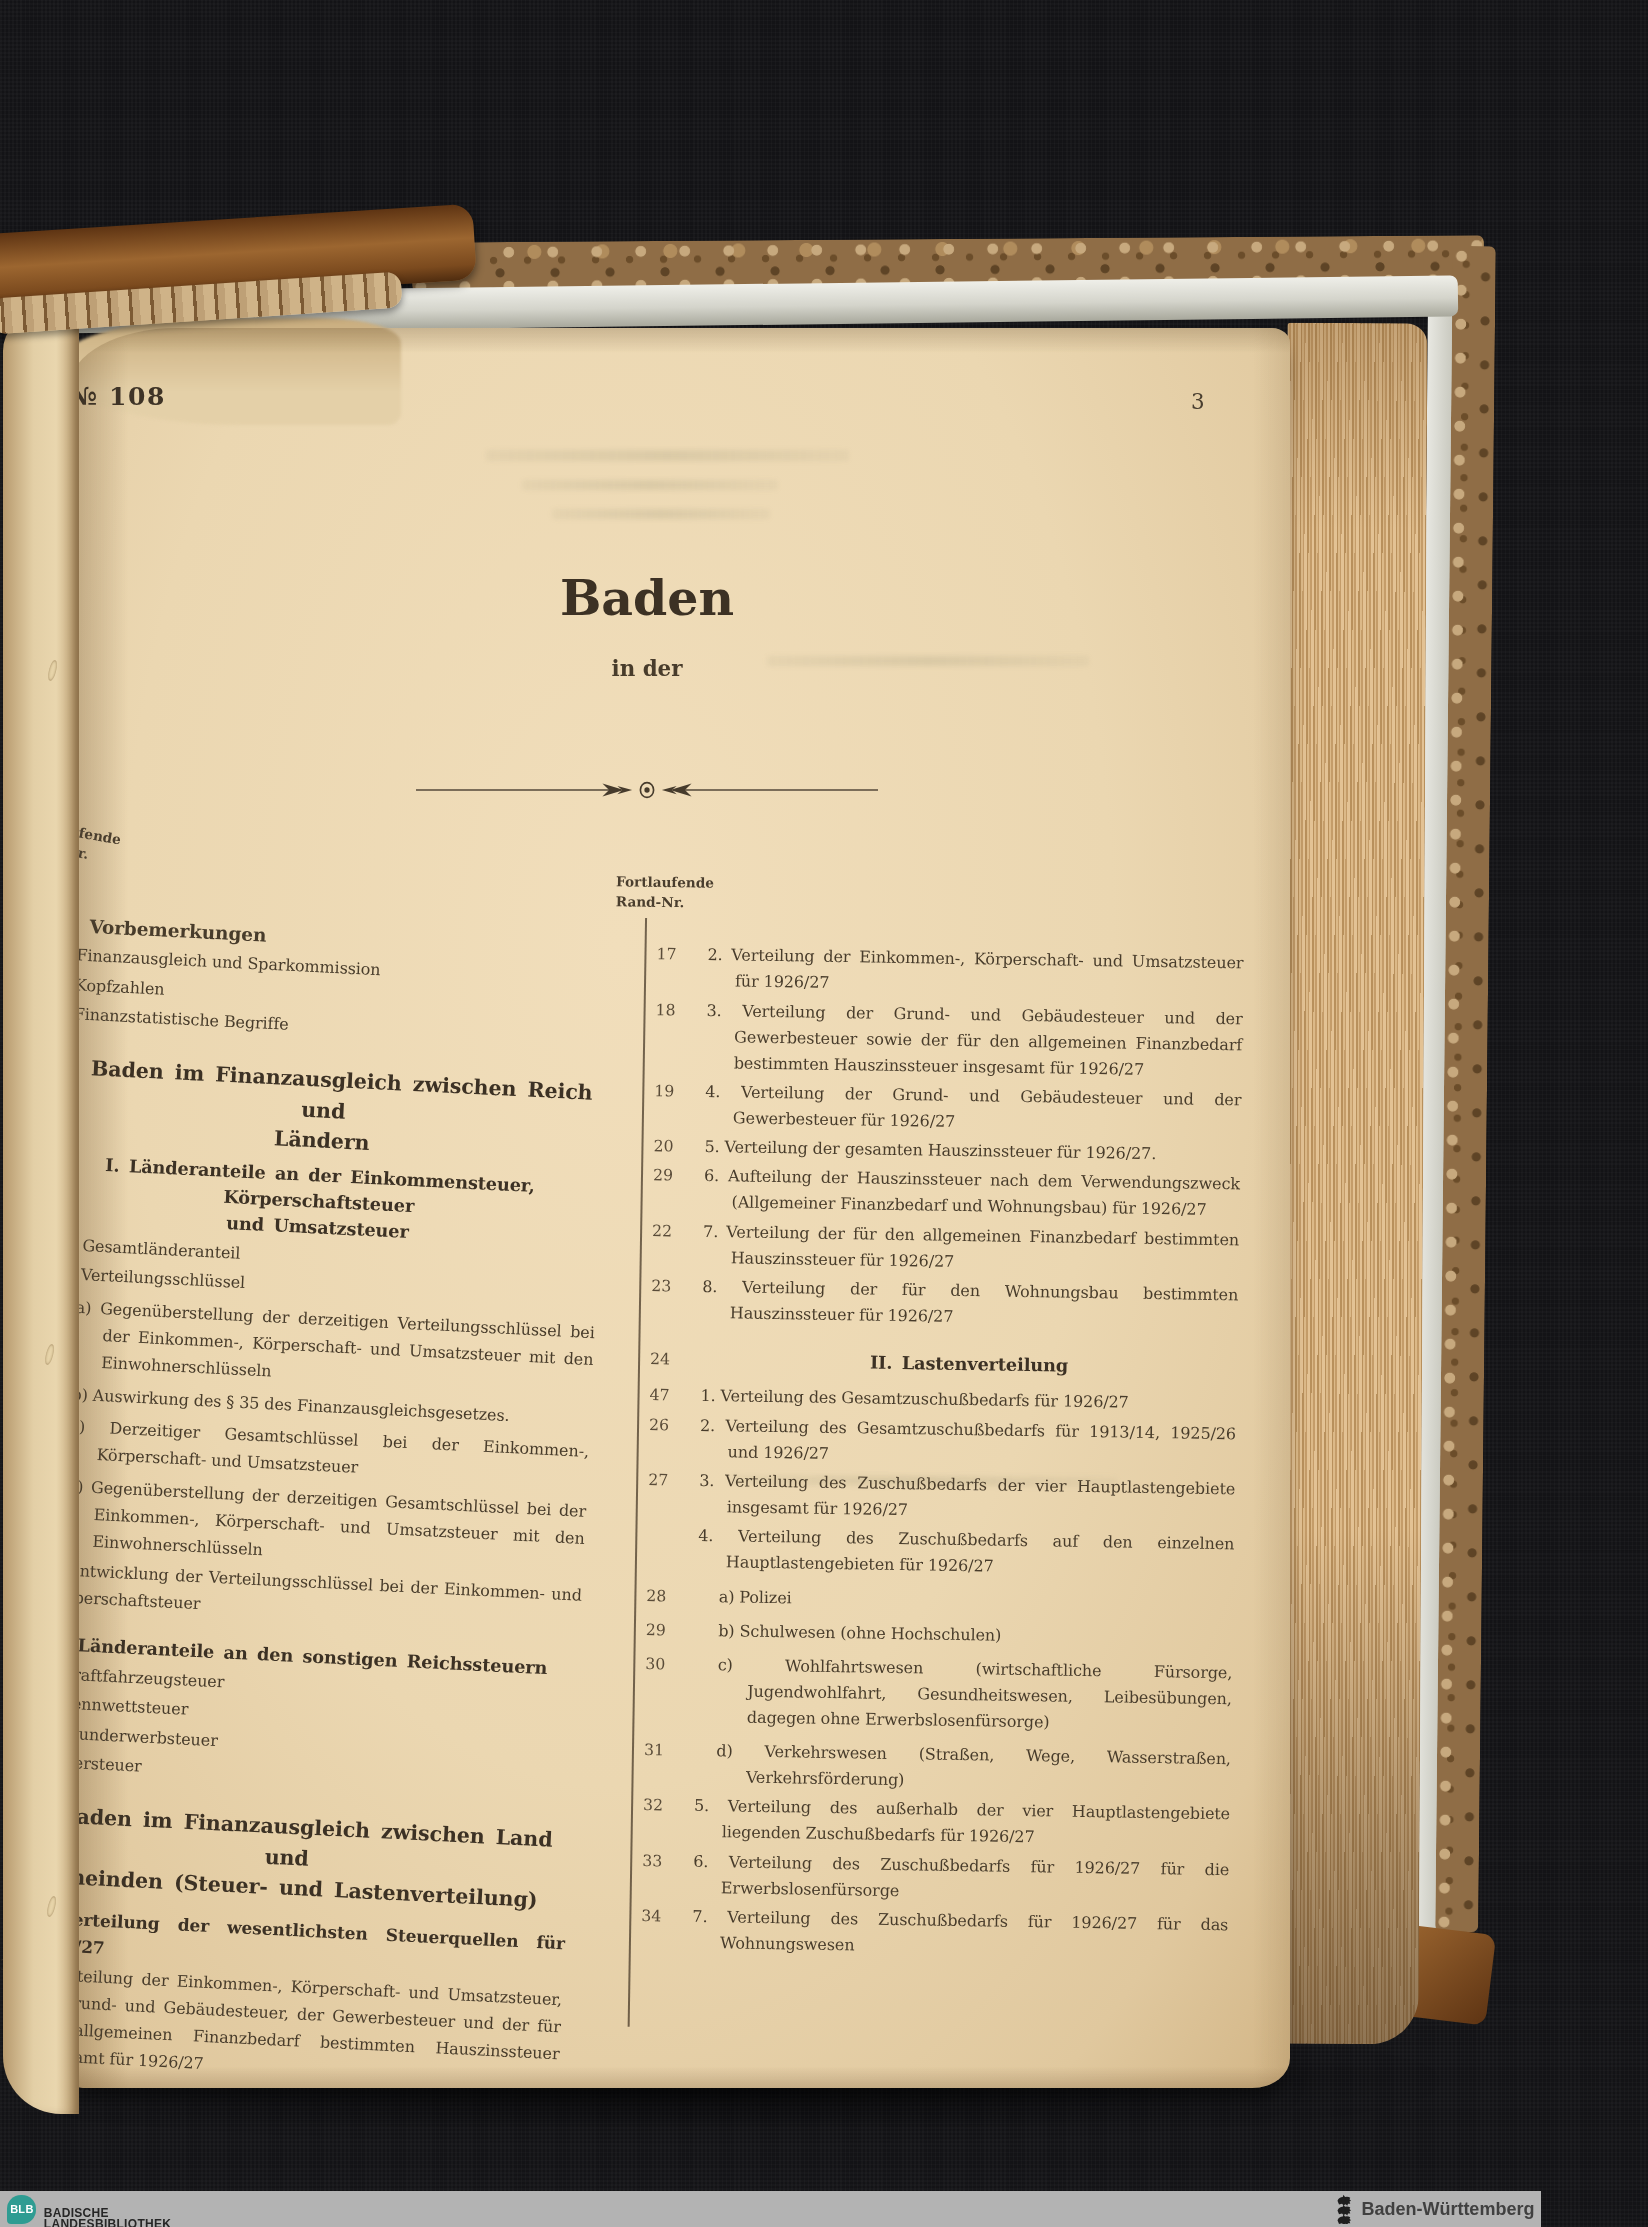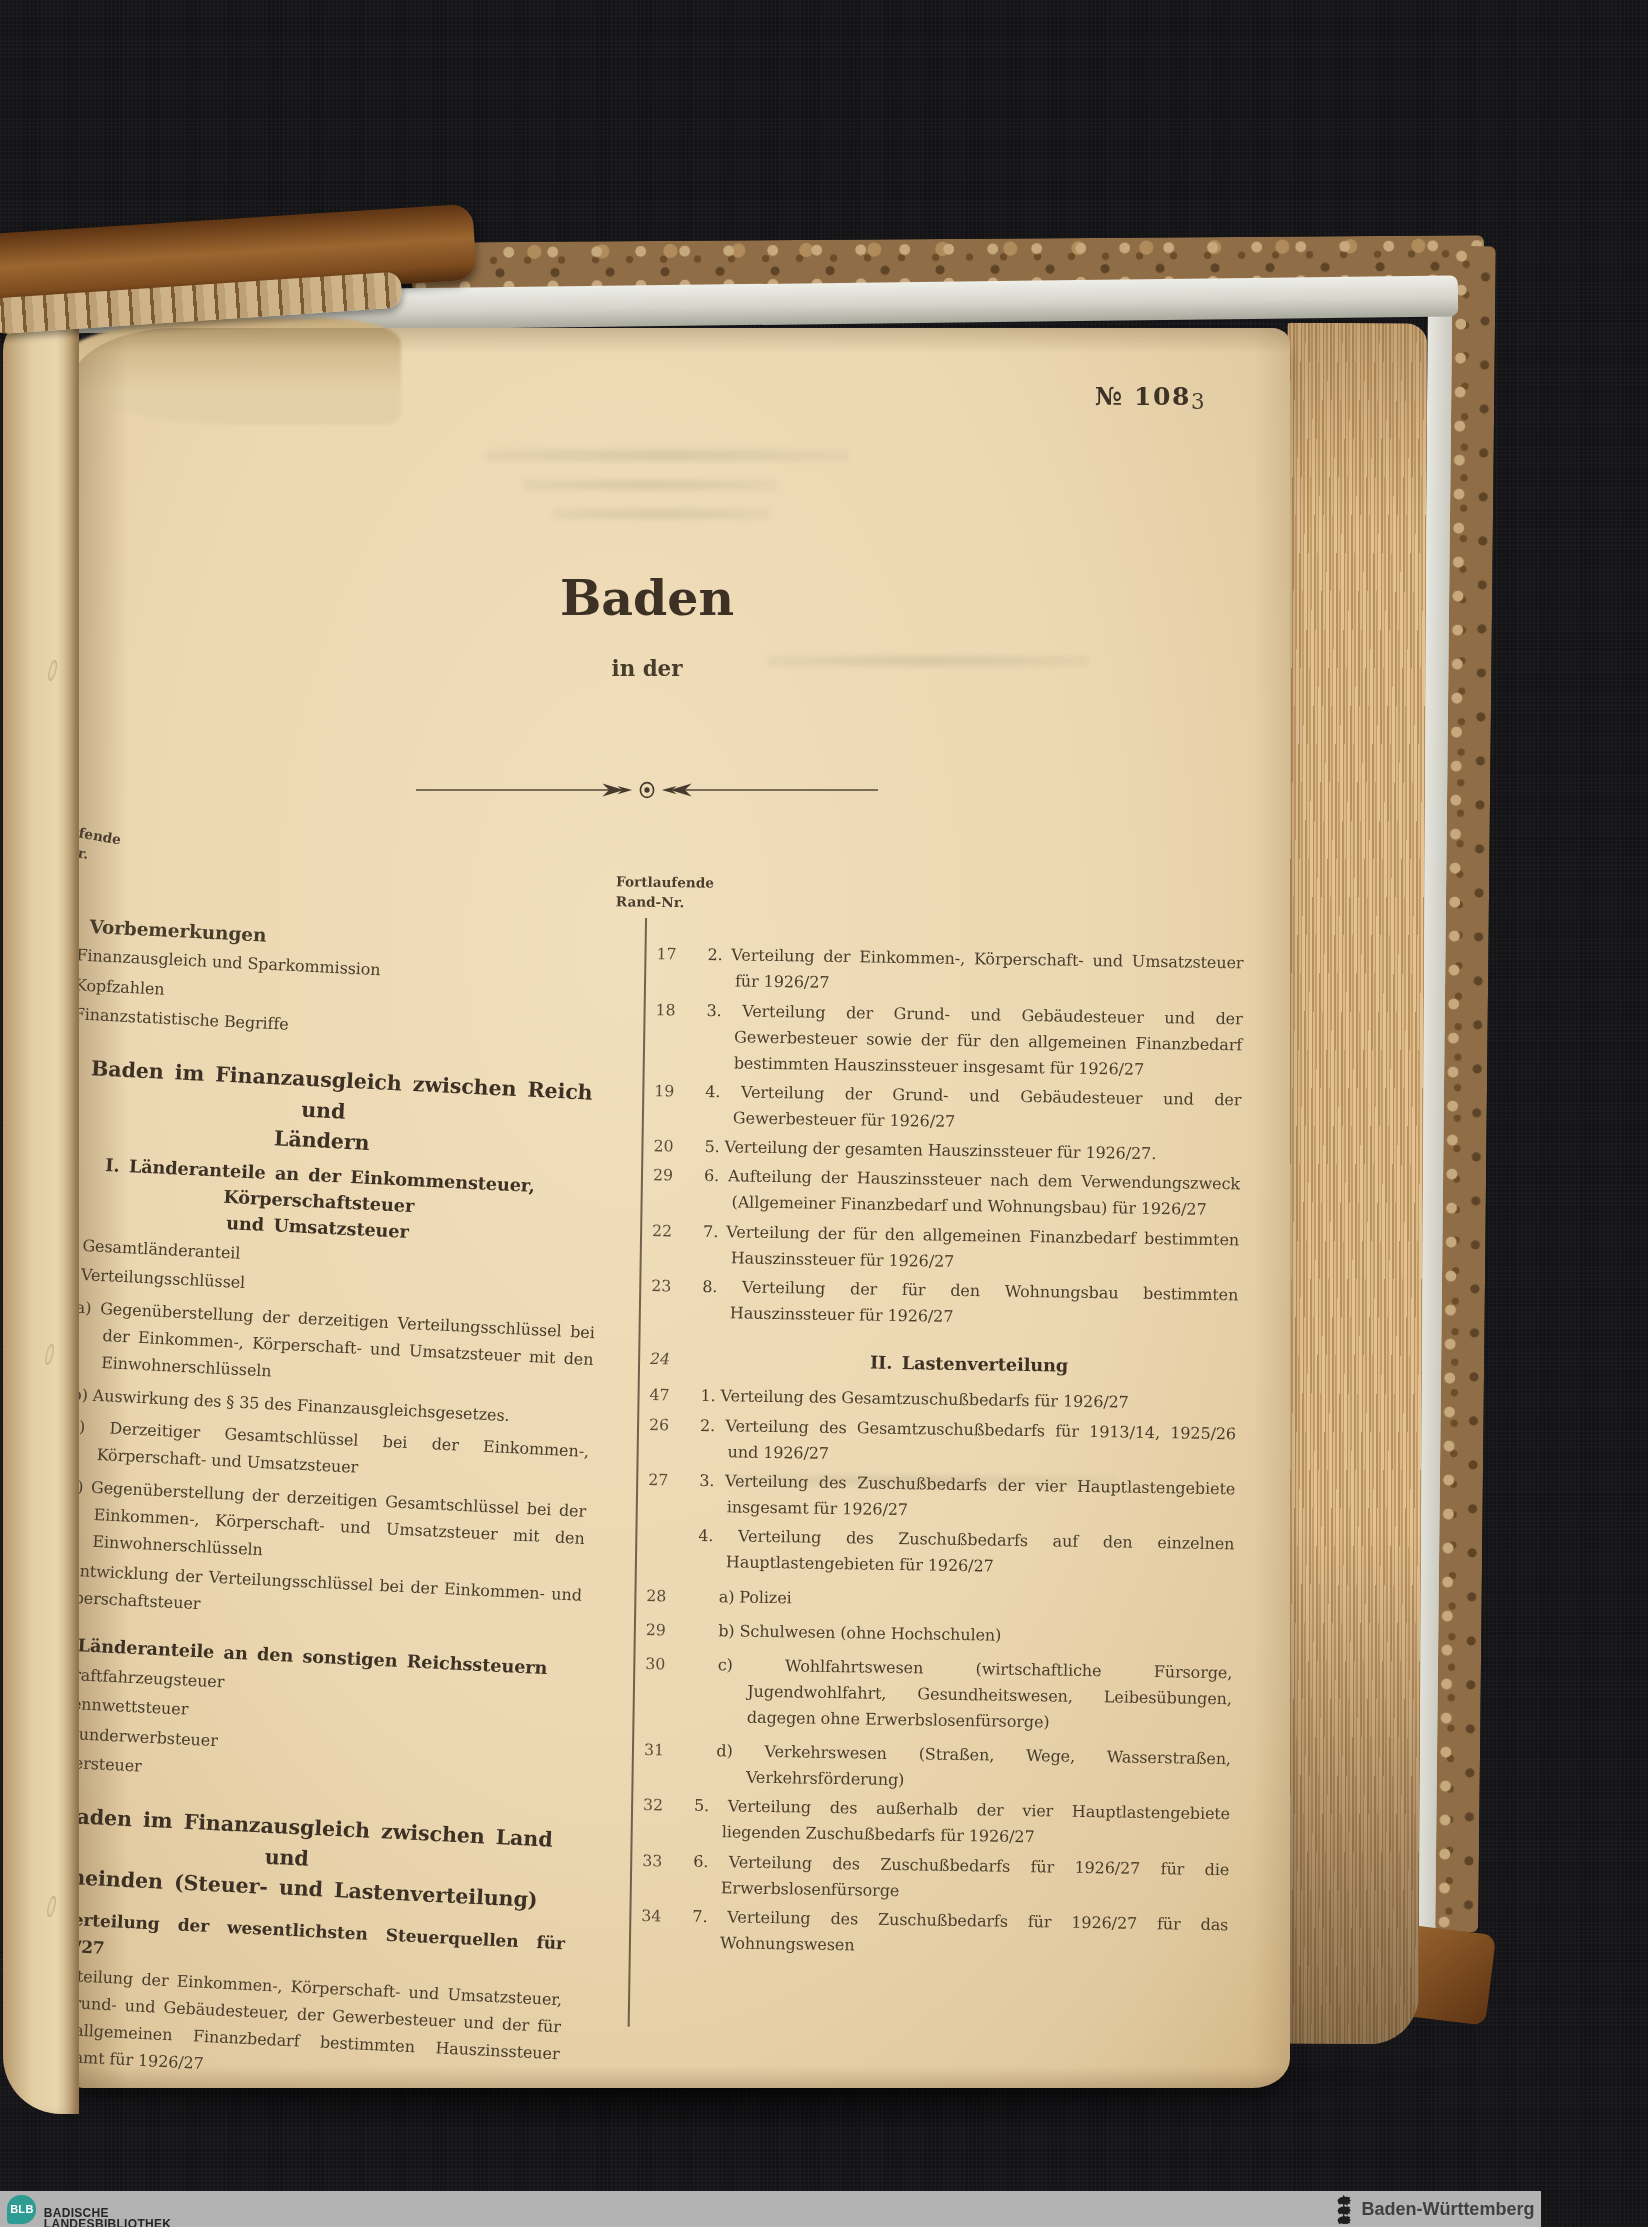--- a/index.html
+++ b/index.html
@@ -89,21 +89,21 @@
     border-radius:60% 30% 16.5px 70%;filter:blur(1.6px);
   }
   .ghost{position:absolute;z-index:1;background:linear-gradient(90deg, rgba(115,115,85,.07), rgba(115,115,85,.15), rgba(115,115,85,.06));filter:blur(2.5px);border-radius:3.3px;}
   .g1{left:416px;top:122px;width:363px;height:10.7px;}
   .g2{left:452px;top:152px;width:256px;height:10px;}
   .g3{left:482px;top:181px;width:218px;height:10px;}
   .g4{left:697px;top:328px;width:322px;height:10px;}
   .g5{left:660px;top:1148px;width:387px;height:10px;transform:rotate(.4deg);}
   
   .print{color:#483c2b;}
-  .doc-number{position:absolute;left:0;top:54px;width:1121px;text-align:right;font-size:25px;font-weight:bold;letter-spacing:1.6px;z-index:3;color:#3e3326;}
+  .doc-number{position:absolute;left:0;top:54px;width:1121px;text-align:left;font-size:25px;font-weight:bold;letter-spacing:1.6px;z-index:3;color:#3e3326;}
   .page-number{position:absolute;left:1121px;top:61px;width:49px;font-size:21.4px;z-index:3;color:#4a3f30;}
   .title-main{position:absolute;left:0;top:241px;width:1154px;text-align:center;font-size:49px;font-weight:bold;z-index:3;color:#3c3124;}
   .title-conn{position:absolute;left:0;top:328px;width:1154px;text-align:center;font-size:21.4px;font-weight:bold;z-index:3;}
   .title-sub{position:absolute;left:0;top:366px;width:1154px;text-align:center;font-size:37px;font-weight:bold;z-index:3;color:#3c3124;}
   .ornament{position:absolute;left:346px;top:452px;width:462px;height:20px;z-index:3;}
   .toc-heading{position:absolute;left:0;top:505px;width:1154px;text-align:center;font-size:30px;font-weight:bold;z-index:3;color:#3c3124;}
   .note{font-size:13.6px;font-weight:bold;line-height:1.5;z-index:3;position:absolute;color:#4a3e2e;}
   .note-left{left:-48px;top:493px;transform:rotate(10deg);}
   .note-right{left:546px;top:544px;transform:rotate(.8deg);}
   .columns{position:absolute;inset:0;transform:rotate(.9deg);transform-origin:577px 594px;z-index:3;}
@@ -124,21 +124,21 @@
   .col-right .sub{margin-top:8.2px;}
   .col-right .sub .txt{margin-left:21.4px;padding-left:30px;text-indent:-30px;}
   .col-right .item{margin-top:3.3px;}
   .label .txt{font-weight:bold;font-size:18.5px;text-align:left;padding-left:11.5px;}
   .head{margin-top:25px;margin-bottom:5px;}
   .head .txt{font-weight:bold;font-size:20.6px;line-height:30.5px;text-align:center;white-space:pre-line;word-spacing:4.1px;color:#3c3124;}
   .subhead{margin-top:6.6px;margin-bottom:1.6px;}
   .subhead .txt,.subhead2 .txt{font-weight:bold;font-size:17.7px;line-height:26px;text-align:center;white-space:pre-line;word-spacing:3.3px;color:#3c3124;}
   .subhead2{margin-top:21.4px;margin-bottom:1.6px;}
   .headnum{position:relative;margin-top:21.4px;margin-bottom:10px;display:block;}
-  .headnum .num{position:absolute;left:0;top:0;font-style:italic;}
+  .headnum .num{position:absolute;left:0;top:0;}
   .headnum .txt{display:block;margin-left:51px;text-align:center;font-weight:bold;font-size:17.7px;word-spacing:3.3px;color:#3c3124;}
   .boldline{margin-top:13px;}
   .boldline .txt{font-weight:bold;font-size:17px;text-align-last:justify;color:#3c3124;}
   
   .footer{
     position:absolute;left:0;bottom:0;width:1541px;height:36px;z-index:10;
     background:#b3b3b3;display:flex;align-items:center;justify-content:space-between;
     font-family:"Liberation Sans", sans-serif;padding:0;box-sizing:border-box;
   }
   .f-left{display:flex;align-items:center;margin-left:7.4px;}

